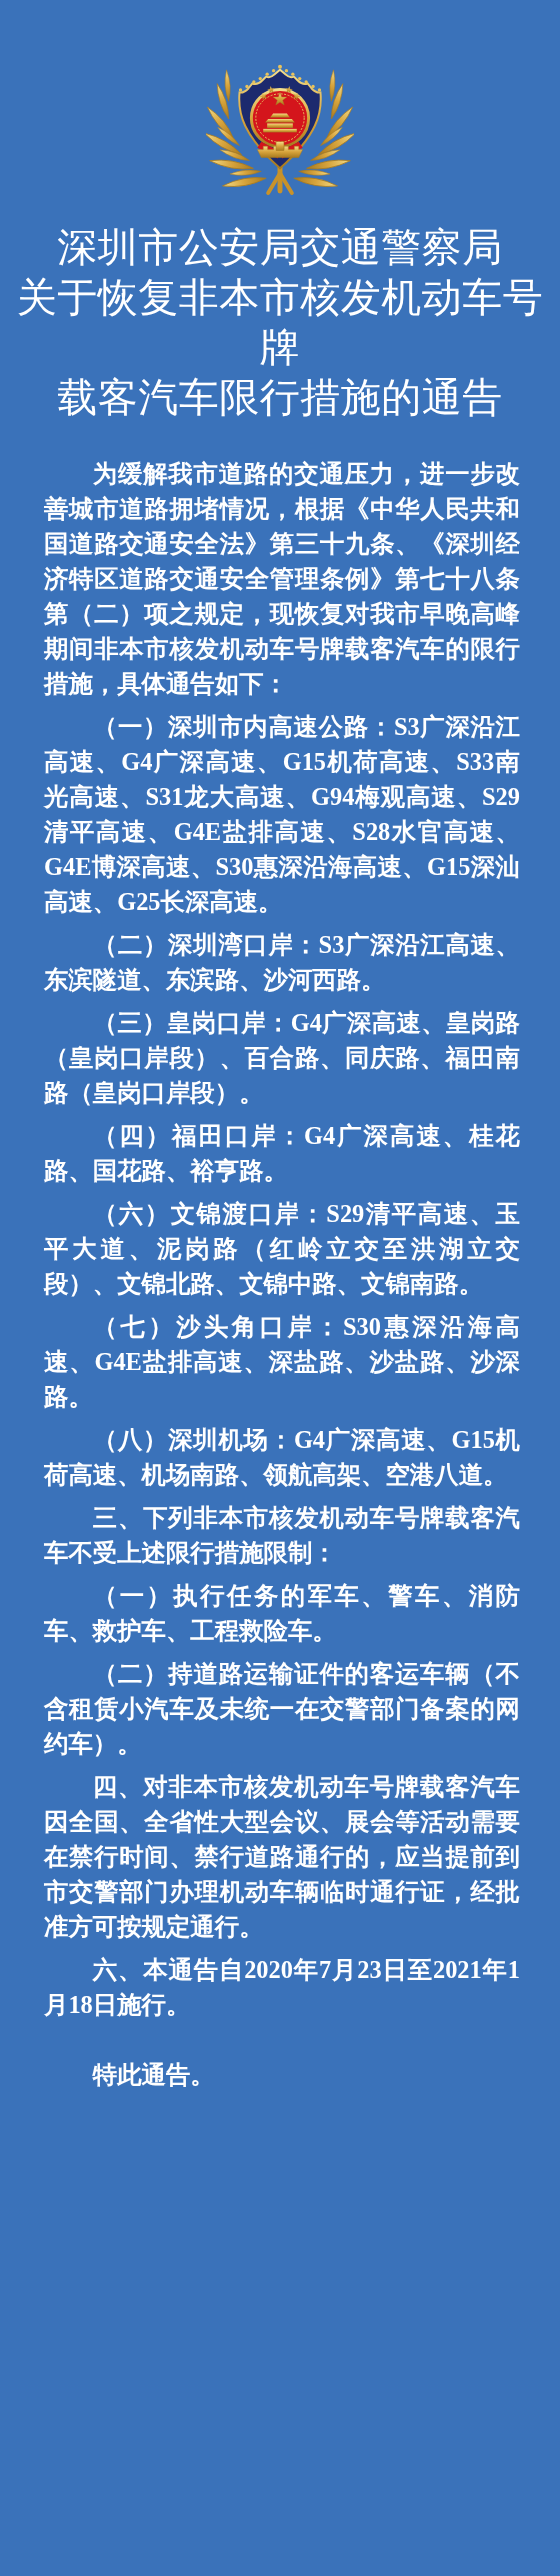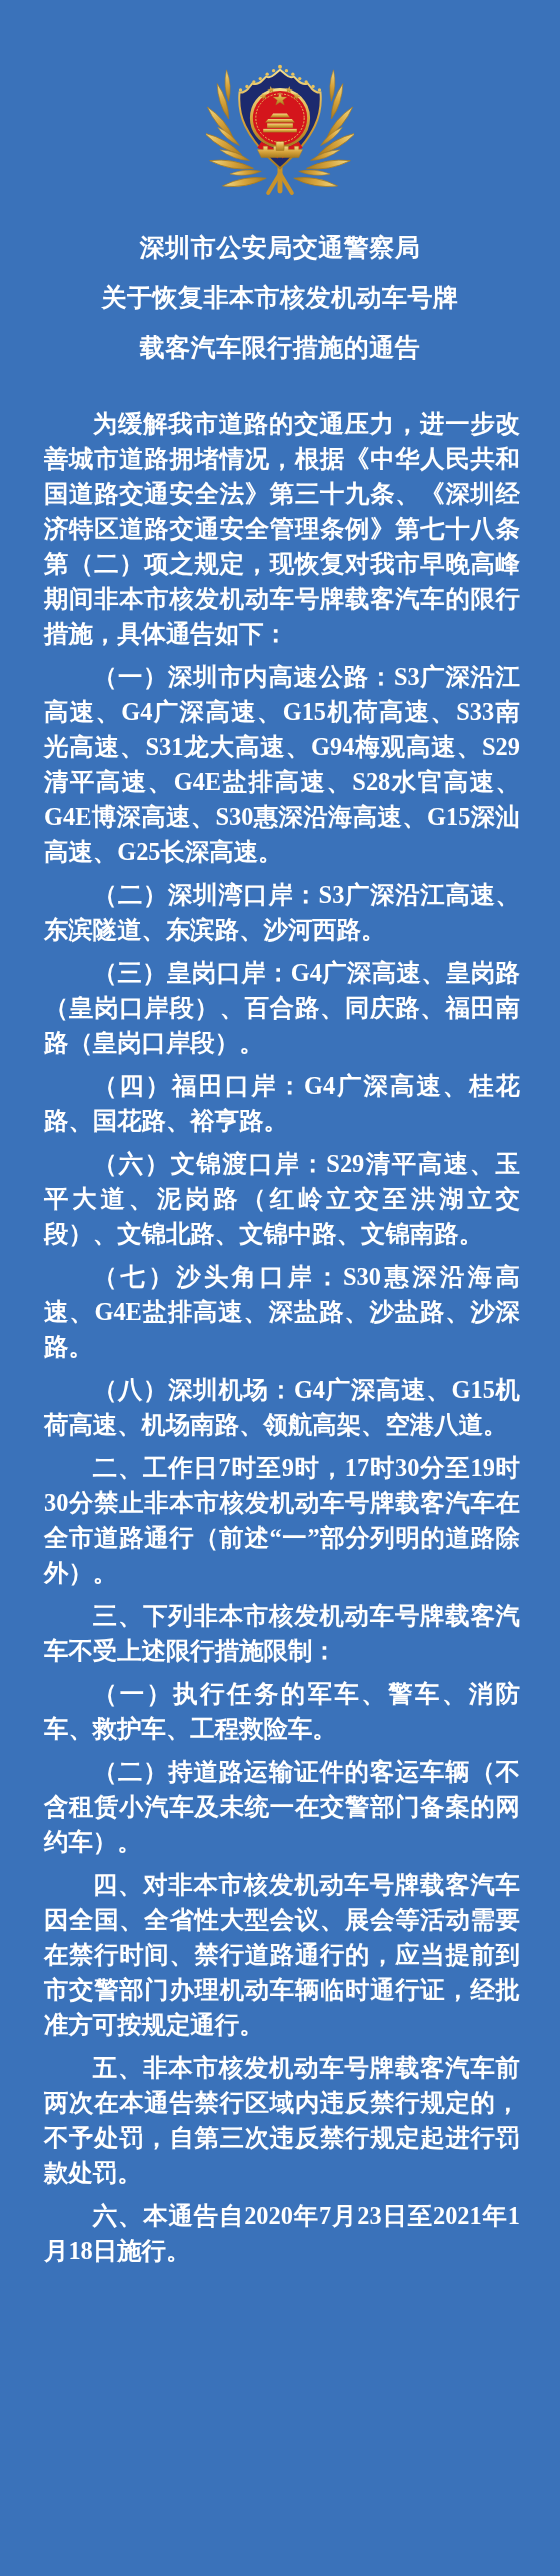--- a/index.html
+++ b/index.html
@@ -8,22 +8,22 @@
     width:560px; height:2576px;
     background:#3a72ba;
     color:#ffffff;
     font-family:"Liberation Serif","DejaVu Serif",serif;
     overflow:hidden;
   }
   .badge-wrap { padding-top:44px; display:flex; justify-content:center; }
   .title {
     margin-top:26px;
     text-align:center;
-    font-size:25px;
-    font-weight:bold;
+    font-size:40px;
+    font-weight:normal;
     line-height:50px;
     letter-spacing:0.5px;
   }
   .content {
     margin-top:33px;
     padding:0 40px 0 44px;
     font-size:24.4px;
     font-weight:bold;
     line-height:35px;
     text-align:justify;
@@ -136,22 +136,21 @@
 <div class="content">
   <div>
       <p>为缓解我市道路的交通压力，进一步改善城市道路拥堵情况，根据《中华人民共和国道路交通安全法》第三十九条、《深圳经济特区道路交通安全管理条例》第七十八条第（二）项之规定，现恢复对我市早晚高峰期间非本市核发机动车号牌载客汽车的限行措施，具体通告如下：</p>
       <p>（一）深圳市内高速公路：S3广深沿江高速、G4广深高速、G15机荷高速、S33南光高速、S31龙大高速、G94梅观高速、S29清平高速、G4E盐排高速、S28水官高速、G4E博深高速、S30惠深沿海高速、G15深汕高速、G25长深高速。</p>
       <p>（二）深圳湾口岸：S3广深沿江高速、东滨隧道、东滨路、沙河西路。</p>
       <p>（三）皇岗口岸：G4广深高速、皇岗路（皇岗口岸段）、百合路、同庆路、福田南路（皇岗口岸段）。</p>
       <p>（四）福田口岸：G4广深高速、桂花路、国花路、裕亨路。</p>
       <p>（六）文锦渡口岸：S29清平高速、玉平大道、泥岗路（红岭立交至洪湖立交段）、文锦北路、文锦中路、文锦南路。</p>
       <p>（七）沙头角口岸：S30惠深沿海高速、G4E盐排高速、深盐路、沙盐路、沙深路。</p>
       <p>（八）深圳机场：G4广深高速、G15机荷高速、机场南路、领航高架、空港八道。</p>
-      <p>二、工作日7时至9时，17时30分至19时30分禁止非本市核发机动车号牌载客汽车在全市道路通行（前述“一”部分列明的道路除外）。</p>
       <p>三、下列非本市核发机动车号牌载客汽车不受上述限行措施限制：</p>
       <p>（一）执行任务的军车、警车、消防车、救护车、工程救险车。</p>
       <p>（二）持道路运输证件的客运车辆（不含租赁小汽车及未统一在交警部门备案的网约车）。</p>
       <p>四、对非本市核发机动车号牌载客汽车因全国、全省性大型会议、展会等活动需要在禁行时间、禁行道路通行的，应当提前到市交警部门办理机动车辆临时通行证，经批准方可按规定通行。</p>
-      <p>五、非本市核发机动车号牌载客汽车前两次在本通告禁行区域内违反禁行规定的，不予处罚，自第三次违反禁行规定起进行罚款处罚。</p>
       <p>六、本通告自2020年7月23日至2021年1月18日施行。</p>
     </div>
+  <p class="closing">特此通告。</p>
 </div>
 
 
 </body></html>

